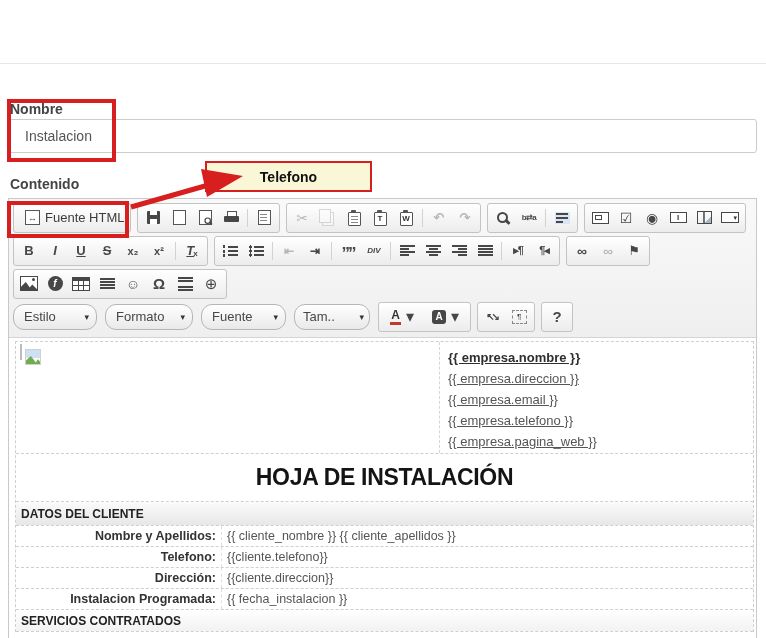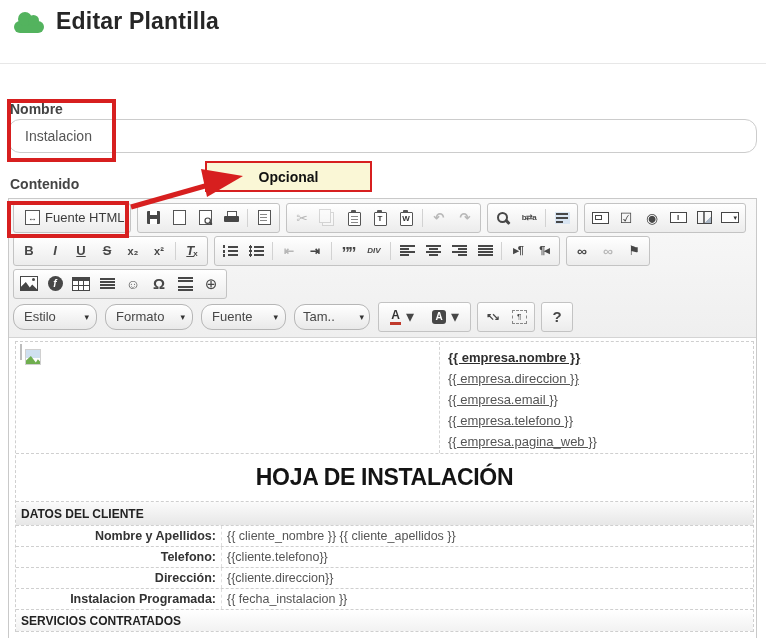--- a/index.html
+++ b/index.html
@@ -14,21 +14,21 @@
   .cloud .c2{left:4px;top:1px;width:14px;height:14px;}
   .cloud .c3{left:14px;top:4px;width:11px;height:11px;}
   .title{font-size:23px;font-weight:700;color:#262626;letter-spacing:.2px;}
   .hdr-rule{position:absolute;left:0;top:63px;width:766px;height:1px;background:#e7e7e7;}
 
   
   .lbl{position:absolute;font-size:14px;font-weight:700;color:#444;}
   .lbl-nombre{left:10px;top:101px;}
   .lbl-contenido{left:10px;top:176px;}
   .nombre-input{position:absolute;left:8px;top:119px;width:749px;height:34px;box-sizing:border-box;
-    border:1px solid #cccccc;border-radius:12px;background:#fff;color:#555;font-size:14px;
+    border:1px solid #cccccc;border-radius:3px;background:#fff;color:#555;font-size:14px;
     padding:0 0 0 16px;font-family:"Liberation Sans",sans-serif;outline:none;}
 
   
   .redbox{position:absolute;border:4px solid #d71f1f;background:transparent;z-index:5;pointer-events:none;}
   .rb-nombre{left:7px;top:99px;width:101px;height:55px;}
   .rb-fuente{left:7px;top:201px;width:114px;height:29px;}
   .note{position:absolute;left:205px;top:161px;width:163px;height:27px;z-index:6;
     background:#faf7d6;border:2px solid #d71f1f;display:flex;align-items:center;justify-content:center;
     font-size:14px;font-weight:700;color:#111;}
   .arrow-svg{position:absolute;left:0;top:0;z-index:7;pointer-events:none;}
@@ -174,36 +174,28 @@
   .r-band.light{height:22px;line-height:22px;background:linear-gradient(#ffffff,#f2f2f2);}
   .r-client{height:21px;display:flex;line-height:21px;}
   .cr-label{width:200px;text-align:right;font-weight:700;color:#333;padding-right:5px;flex:none;}
   .cr-value{flex:1;border-left:1px dashed #dedede;padding-left:5px;color:#555;}
 </style>
 </head>
 <body>
 
 <div class="screen">
 
-  <div class="hdr">
-    <span class="cloud">
-        <i class="c1"></i>
-        <i class="c2"></i>
-        <i class="c3"></i>
-      </span>
-    <span class="title">Editar Plantilla</span>
-  </div>
   <div class="hdr-rule"></div>
 
   <span class="lbl lbl-nombre">Nombre</span>
   <input class="nombre-input" type="text" value="Instalacion" style="">
   <div class="redbox rb-nombre"></div>
 
   <span class="lbl lbl-contenido">Contenido</span>
-  <div class="note">Opcional</div>
+  <div class="note">Telefono</div>
   <svg class="arrow-svg" width="766" height="638" viewBox="0 0 766 638">
     <line x1="131" y1="207" x2="212" y2="184" stroke="#d71f1f" stroke-width="5"></line>
     <polygon points="243,176 201,169 207,197" fill="#d71f1f"></polygon>
   </svg>
 
   <div class="editor">
     <div class="toolbar">
 
       <div class="tb-row">
         <span class="grp">

